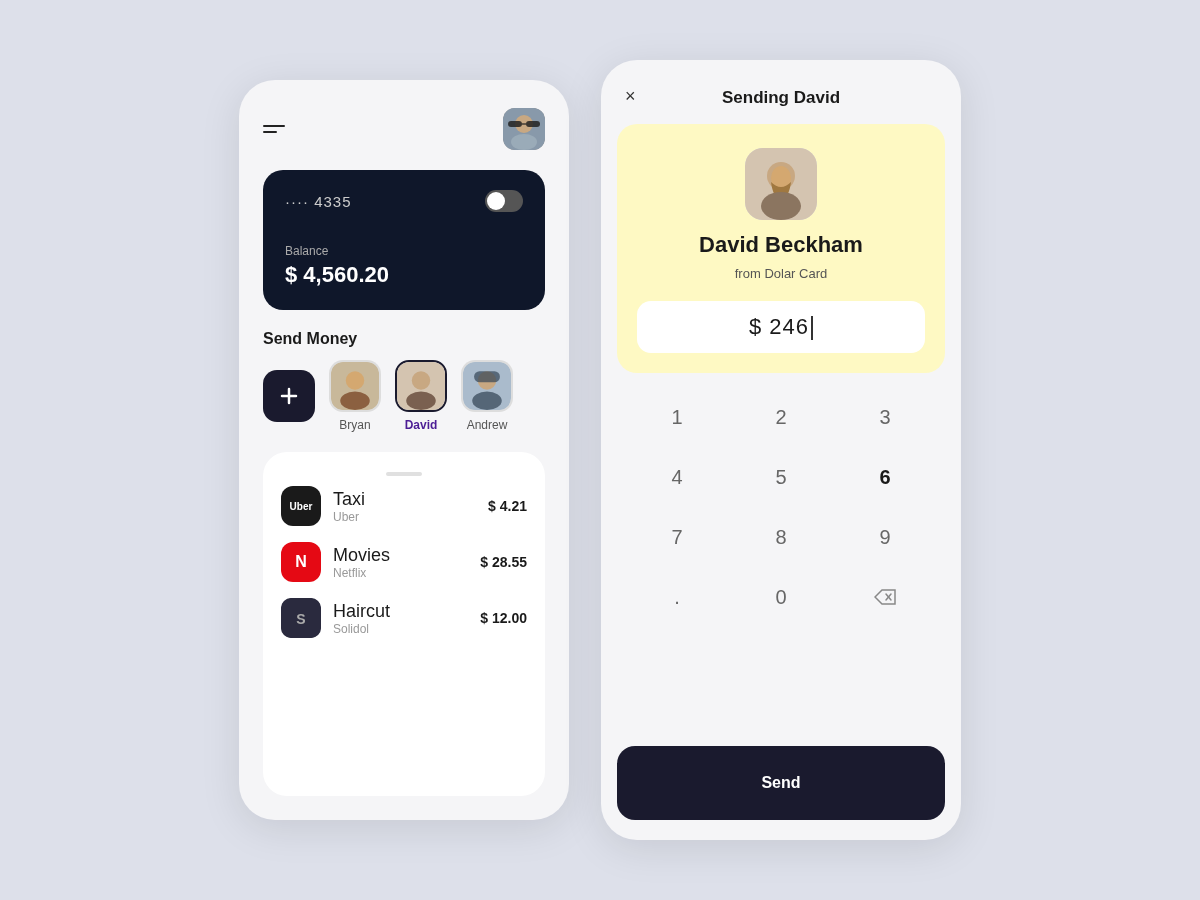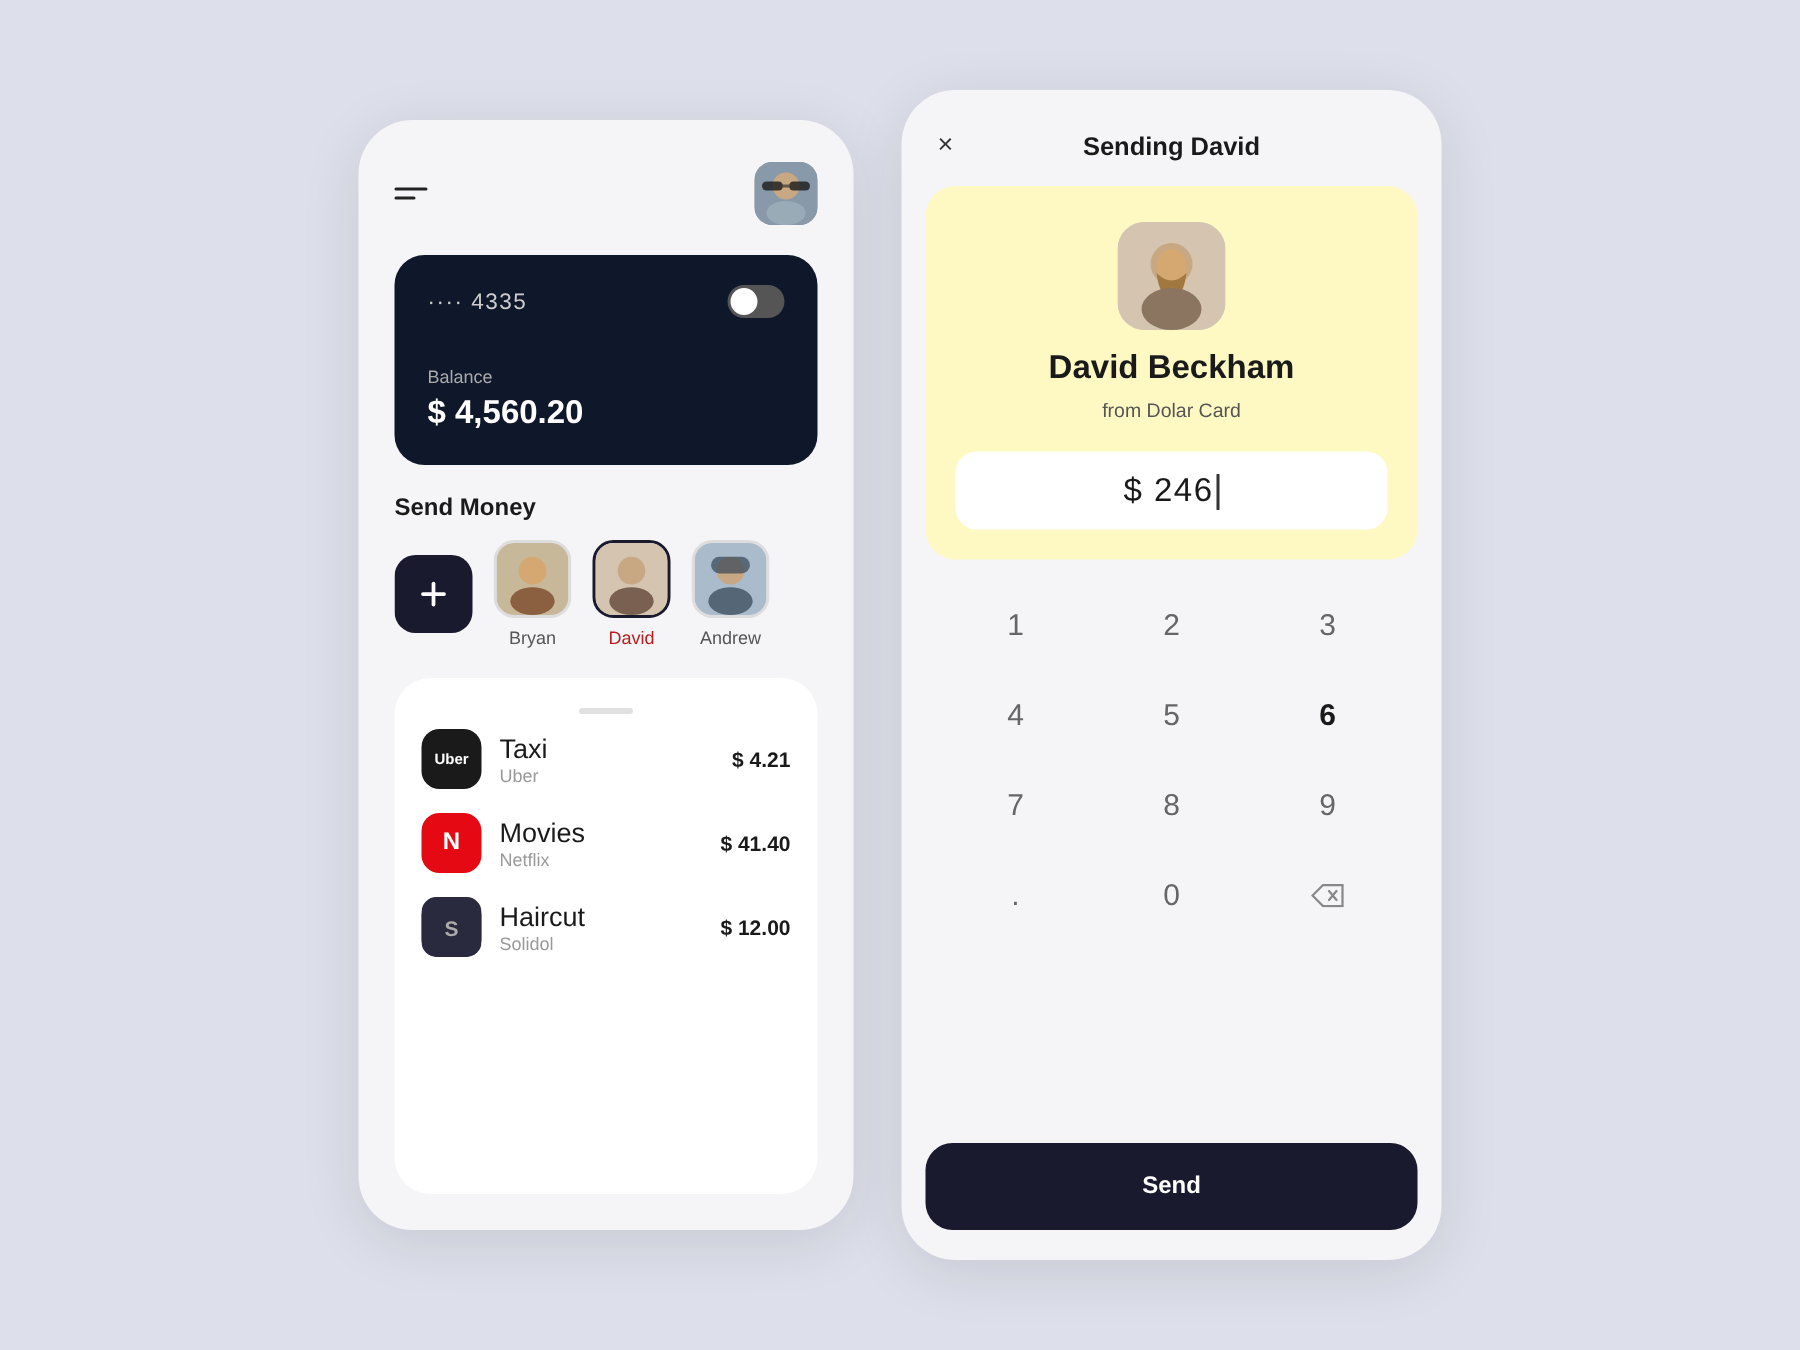--- a/index.html
+++ b/index.html
@@ -157,22 +157,22 @@
     }
     .contact-avatar.selected {
       border: 2px solid #1a1a2e;
     }
     .contact-avatar svg { width: 52px; height: 52px; }
     .contact-name {
       font-size: 12px;
       color: #555;
     }
     .contact-name.selected {
-      color: #b91c1c;
-      font-weight: 400;
+      color: #4c1d95;
+      font-weight: 700;
     }
 
     
     .transaction-card {
       background: #fff;
       border-radius: 24px;
       padding: 20px 18px;
       flex: 1;
     }
     .transaction-header {
@@ -353,21 +353,21 @@
       color: #1a1a1a;
     }
     .key-btn.backspace-key {
       font-size: 16px;
     }
 
     .send-btn {
       margin: 28px 16px 20px;
       background: #1a1a2e;
       border-radius: 18px;
-      height: 58px;
+      height: 74px;
       display: flex;
       align-items: center;
       justify-content: center;
       cursor: pointer;
     }
     .send-btn-label {
       color: #fff;
       font-size: 16px;
       font-weight: 600;
     }
@@ -469,21 +469,21 @@
       </div>
 
       <div class="txn-item">
         <div class="txn-logo" style="background:#e50914;color:#fff;">
           <span style="font-size:16px;font-weight:900;">N</span>
         </div>
         <div class="txn-info">
           <div class="txn-name">Movies</div>
           <div class="txn-sub">Netflix</div>
         </div>
-        <div class="txn-amount">$ 41.40</div>
+        <div class="txn-amount">$ 28.55</div>
       </div>
 
       <div class="txn-item">
         <div class="txn-logo" style="background:#2a2a3e;color:#fff;">
           <svg width="40" height="40" viewBox="0 0 40 40" xmlns="http://www.w3.org/2000/svg">
             <rect width="40" height="40" fill="#2a2a3e" rx="10"></rect>
             <text x="20" y="26" text-anchor="middle" fill="#aaa" font-size="14" font-weight="700">S</text>
           </svg>
         </div>
         <div class="txn-info">

